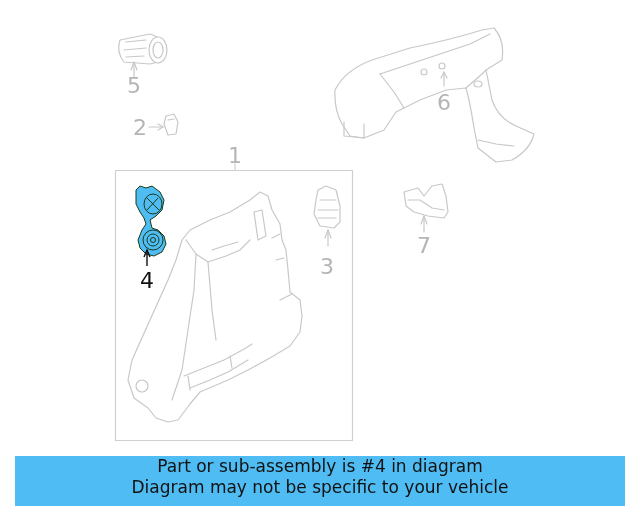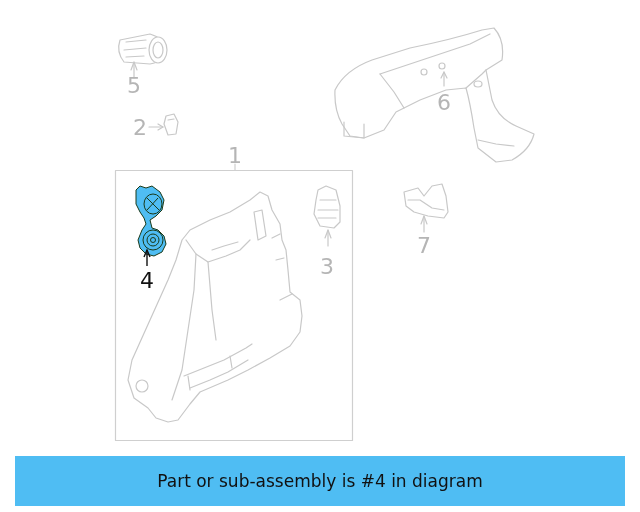--- a/index.html
+++ b/index.html
@@ -2,21 +2,21 @@
 <html><head>
 <meta charset="utf-8">
 <style>
   html, body { margin:0; padding:0; background:#ffffff; }
   body { width:640px; height:512px; position:relative; overflow:hidden; font-family:"DejaVu Sans", sans-serif; }
   #diagram { position:absolute; left:0; top:0; width:640px; height:512px; }
   .callout { font-family:"DejaVu Sans", sans-serif; font-size:22px; }
   .banner {
     position:absolute; left:15px; top:456px; width:610px; height:50px;
     background:#4fbdf3; color:#111;
-    display:flex; flex-direction:column; align-items:center; justify-content:center;
+    display:flex; flex-direction:column; align-items:center; justify-content:flex-start;
     font-family:"DejaVu Sans", sans-serif; font-size:17px; line-height:21px; text-align:center;
   }
 </style>
 </head>
 <body>
 
 <svg id="diagram" viewBox="0 0 640 512" xmlns="http://www.w3.org/2000/svg">
   <g fill="none" stroke="#c8c8c8" stroke-width="1.2" stroke-linejoin="round" stroke-linecap="round">
 
     <g>
@@ -99,13 +99,14 @@
   <text class="callout" x="133" y="135" fill="#b5b5b5">2</text>
   <text class="callout" x="320" y="274" fill="#b5b5b5">3</text>
   <text class="callout" x="140" y="288" fill="#111111">4</text>
   <text class="callout" x="127" y="93" fill="#b5b5b5">5</text>
   <text class="callout" x="437" y="110" fill="#b5b5b5">6</text>
   <text class="callout" x="417" y="253" fill="#b5b5b5">7</text>
 </svg>
 
 <div class="banner">
   <div>Part or sub-assembly is #4 in diagram</div>
+  <div>Diagram may not be specific to your vehicle</div>
 </div>
 
 </body></html>

